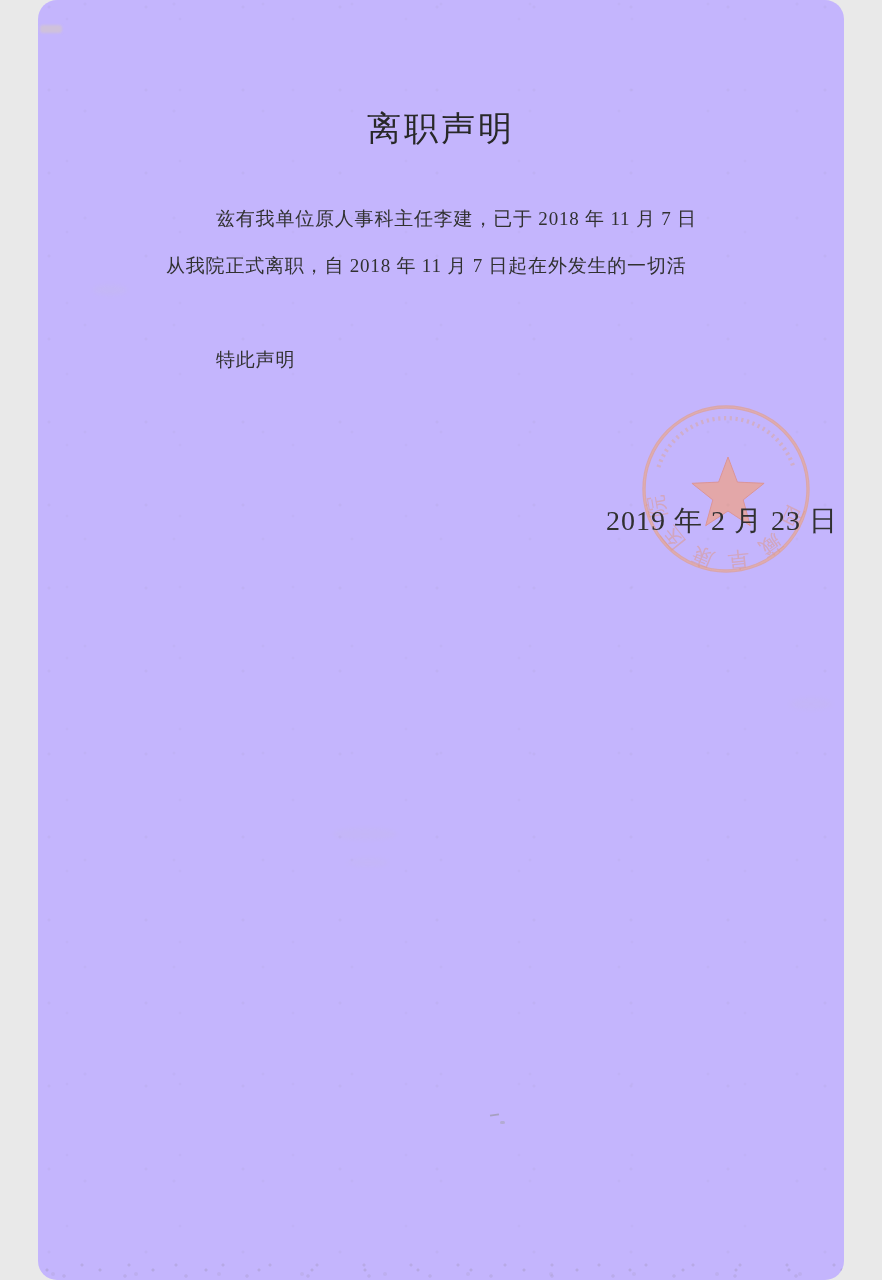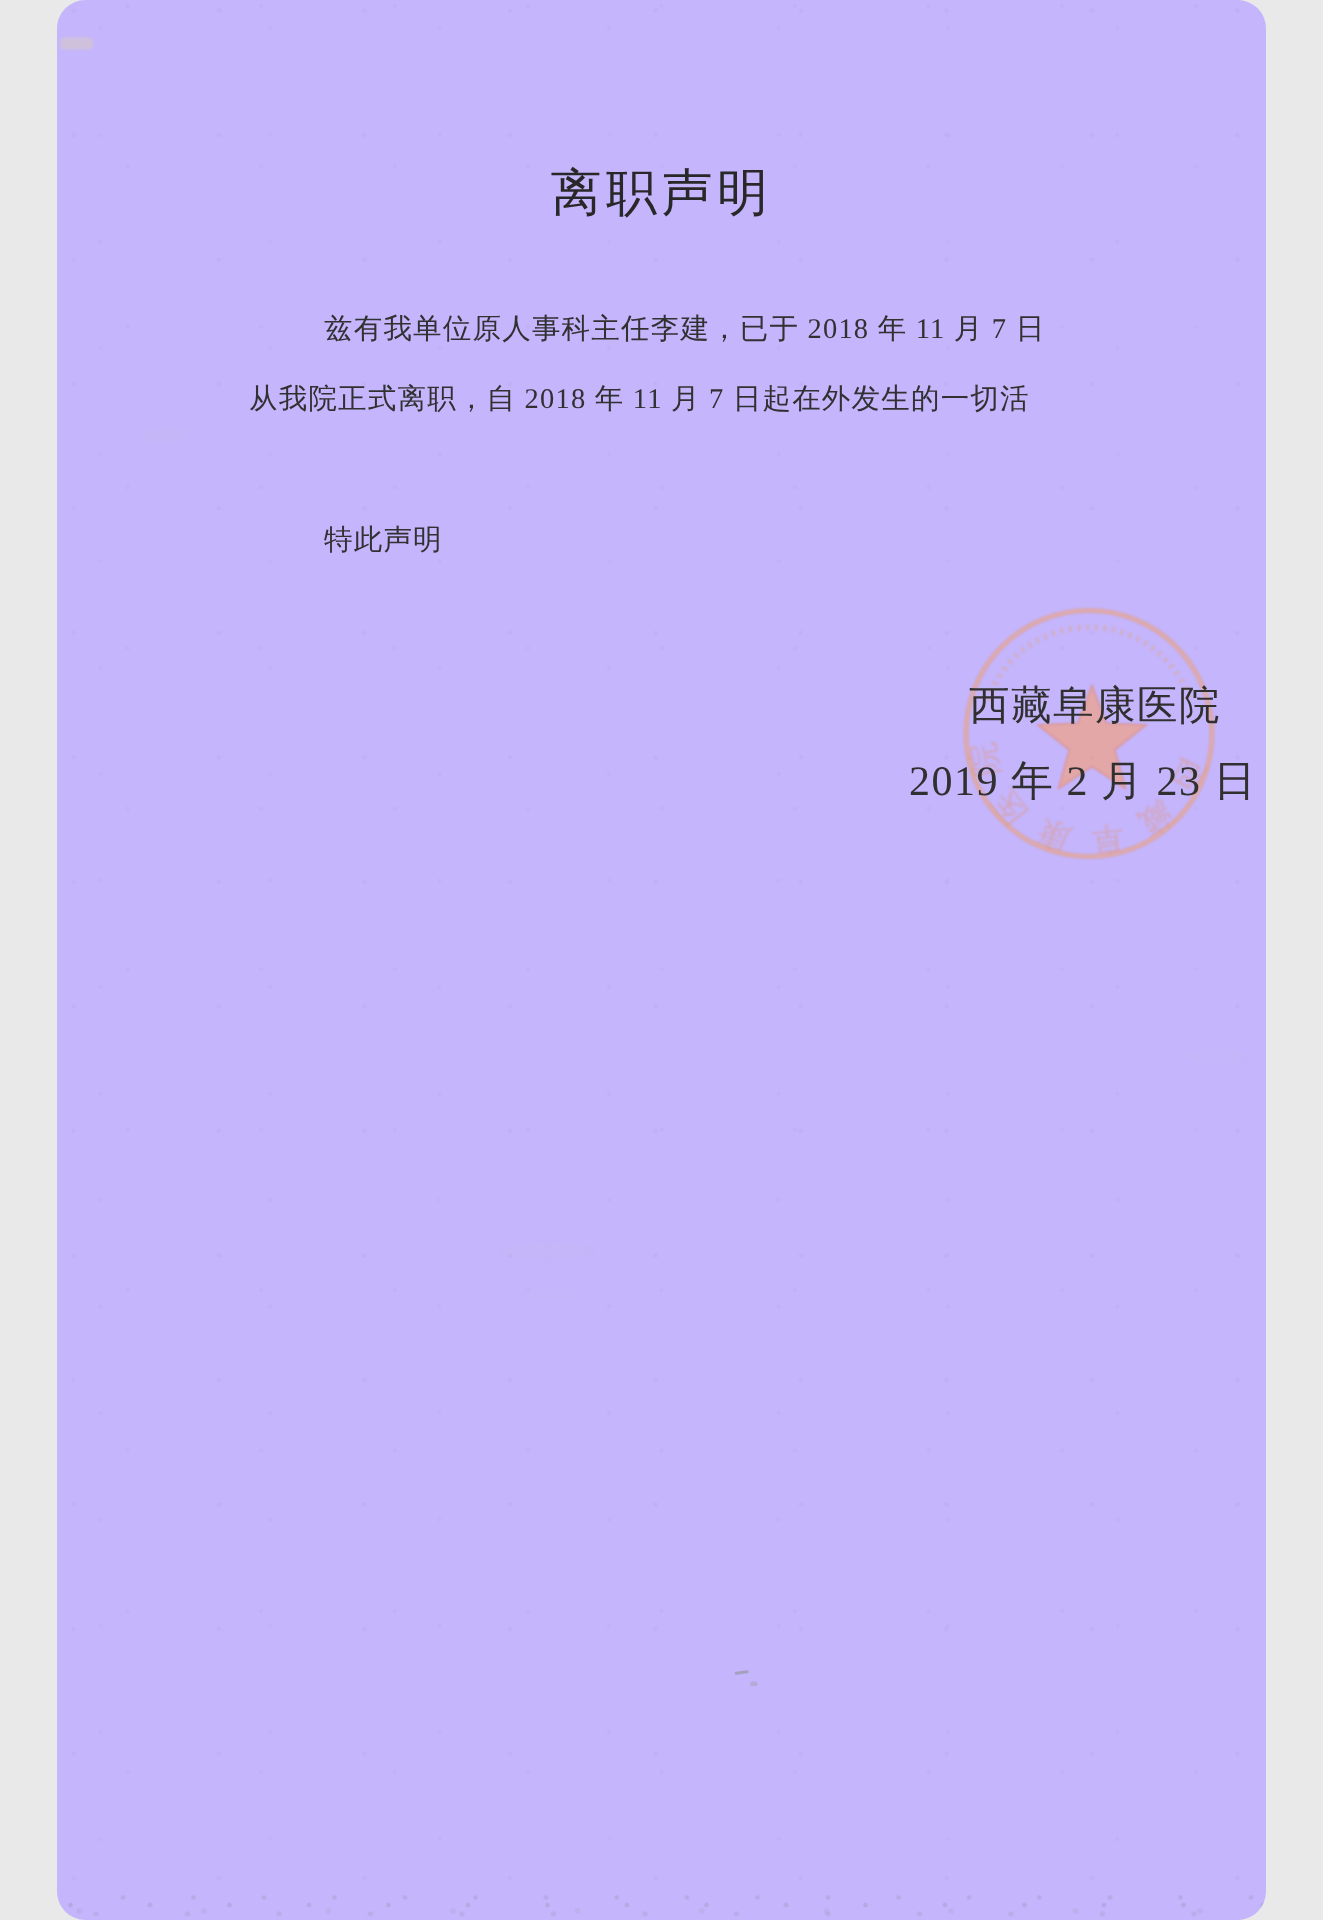--- a/index.html
+++ b/index.html
@@ -99,21 +99,20 @@
       <circle cx="90" cy="90" r="82" fill="none" stroke="#dfa093" stroke-width="3.4" opacity="0.75"></circle>
       <circle cx="90" cy="90" r="82" fill="none" stroke="#eab6a9" stroke-width="1.2" opacity="0.4"></circle>
       <path d="M 22.5 68.1 A 71 71 0 0 1 157.5 68.1" fill="none" stroke="#dba898" stroke-width="4.2" stroke-dasharray="2.2 3.6" opacity="0.5"></path>
       <polygon points="92,58 101.4,83.1 128.1,84.3 107.2,100.9 114.3,126.7 92,112 69.7,126.7 76.8,100.9 55.9,84.3 82.6,83.1" fill="#eca493" stroke="#e08d7e" stroke-width="1" opacity="0.8"></polygon>
       <text font-size="22" letter-spacing="10" fill="#dc9a8c" opacity="0.55" font-family="Liberation Serif, DejaVu Serif, serif">
         <textPath href="#sealNameArc" startOffset="5">西藏阜康医院</textPath>
       </text>
     </g>
   </svg>
 
-  <div class="signer">西藏阜康医院</div>
   <div class="sign-date">2019 年 2 月 23 日</div>
 
   <div class="smudge smudge-topleft"></div>
   <div class="smudge speck-a"></div>
   <div class="smudge speck-b"></div>
   <div class="smudge smudge-1"></div>
   <div class="smudge smudge-2"></div>
   <div class="smudge smudge-3"></div>
   <div class="smudge smudge-4"></div>
   <div class="page-grain"></div>

